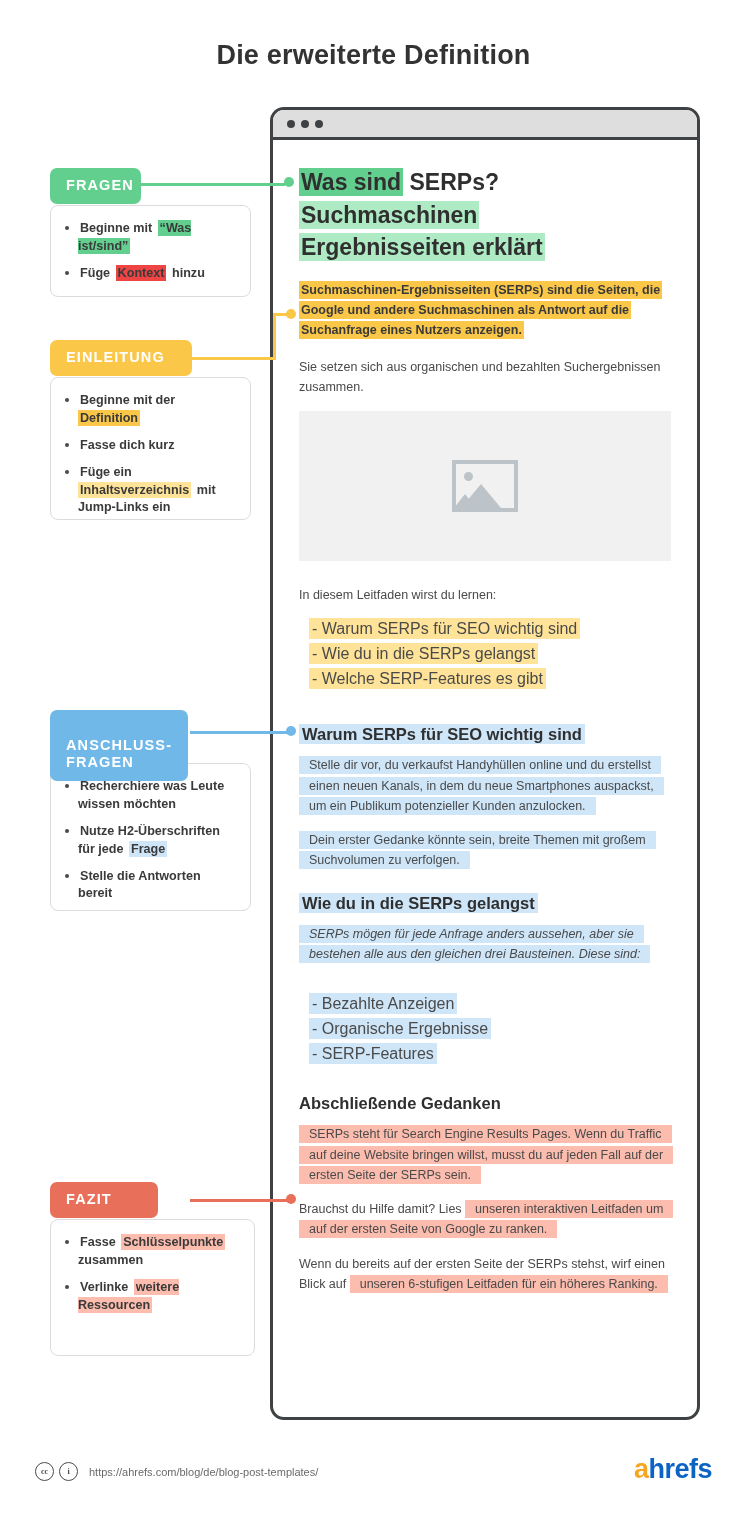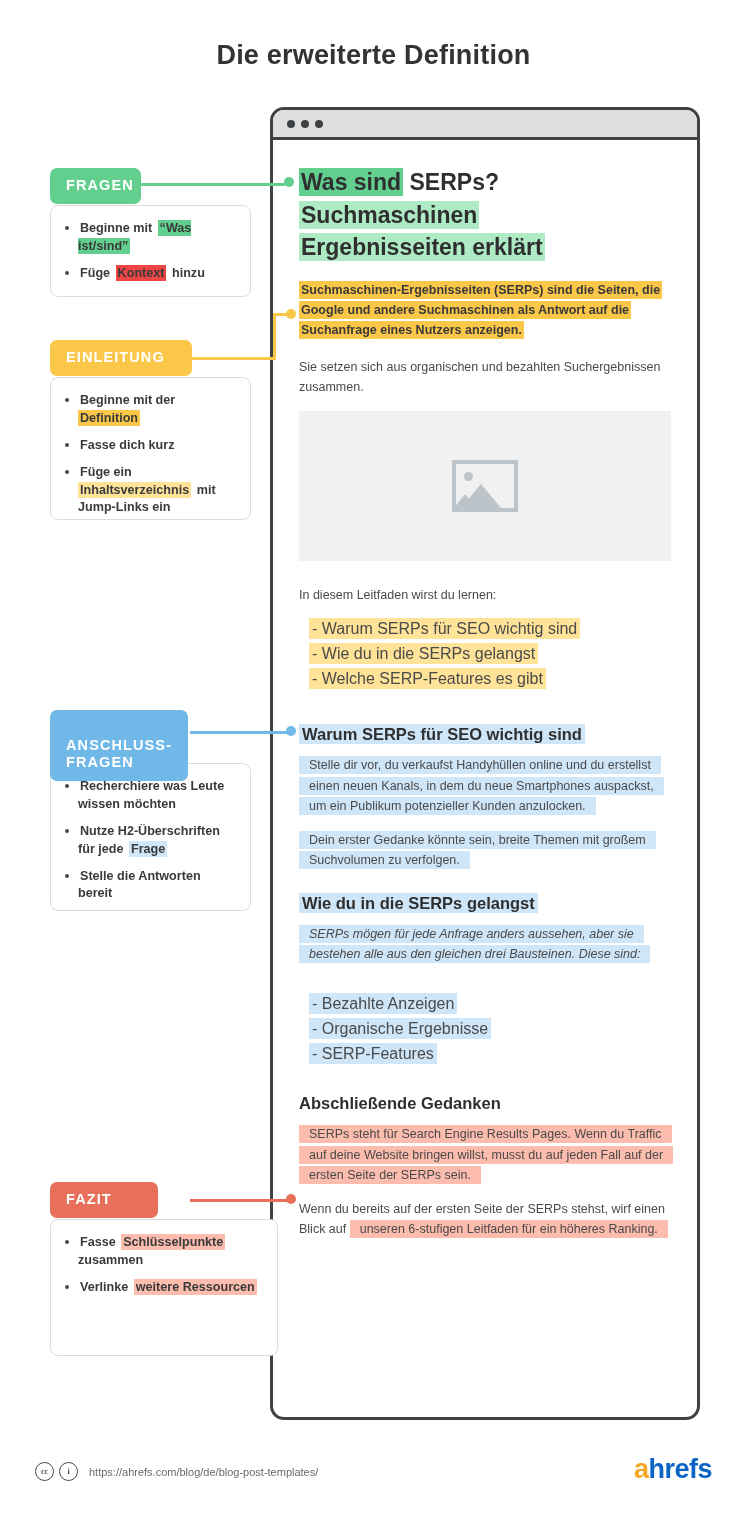--- a/index.html
+++ b/index.html
@@ -224,21 +224,21 @@
     </li>
     <li>
       <span>Stelle die Antworten bereit</span>
     </li>
   </ul>
 </div>
 
 <div class="tag" style="left:50px;top:1182px;width:108px;background:#e8705a;">
   <span>FAZIT</span>
 </div>
-<div class="card" style="left:50px;top:1219px;width:228px;height:137px;">
+<div class="card" style="left:50px;top:1219px;width:205px;height:137px;">
   <ul>
     <li>
       <span>Fasse </span><span style="background:#fcbcae;">Schlüsselpunkte</span><span> zusammen</span>
     </li>
     <li>
       <span>Verlinke </span><span style="background:#fcbcae;">weitere Ressourcen</span>
     </li>
   </ul>
 </div>
 
@@ -305,20 +305,23 @@
       <li><span class="hl-blue">- Bezahlte Anzeigen</span></li>
       <li><span class="hl-blue">- Organische Ergebnisse</span></li>
       <li><span class="hl-blue">- SERP-Features</span></li>
     </ul>
 
     <div class="h2 plain">
       <span>Abschließende Gedanken</span>
     </div>
     <p class="body">
       <span class="hl-red">SERPs steht für Search Engine Results Pages. Wenn du Traffic auf deine Website bringen willst, musst du auf jeden Fall auf der ersten Seite der SERPs sein.</span>
+    </p>
+    <p class="body">
+      <span style="background:transparent;padding:0;">Brauchst du Hilfe damit? Lies </span><span class="hl-red">unseren interaktiven Leitfaden um auf der ersten Seite von Google zu ranken.</span>
     </p>
     <p class="body">
       <span style="background:transparent;padding:0;">Wenn du bereits auf der ersten Seite der SERPs stehst, wirf einen Blick auf </span><span class="hl-red">unseren 6-stufigen Leitfaden für ein höheres Ranking.</span>
     </p>
 
   </div>
 </div>
 
 <div class="footer">
   <span class="cc">

